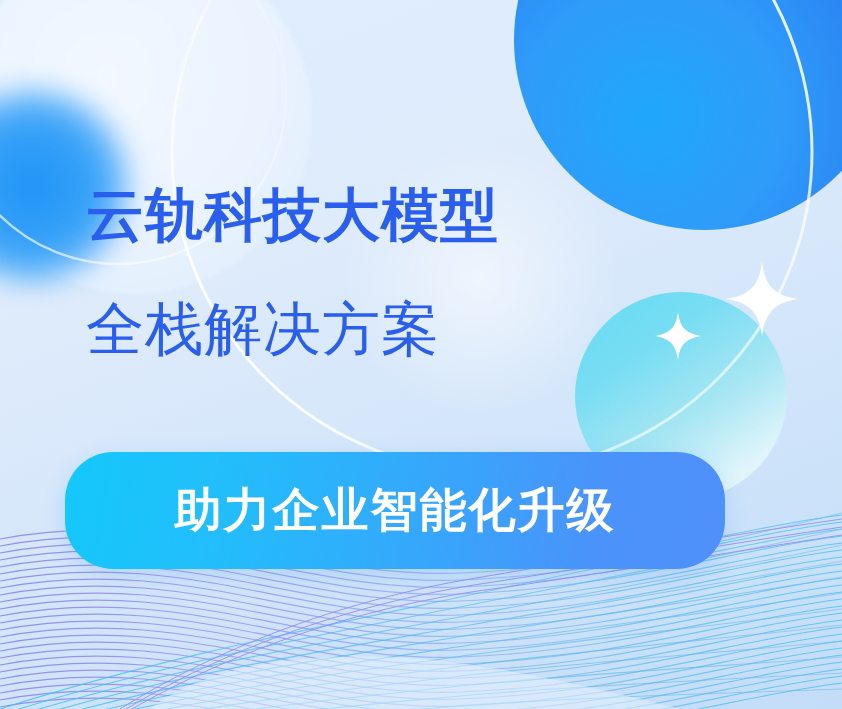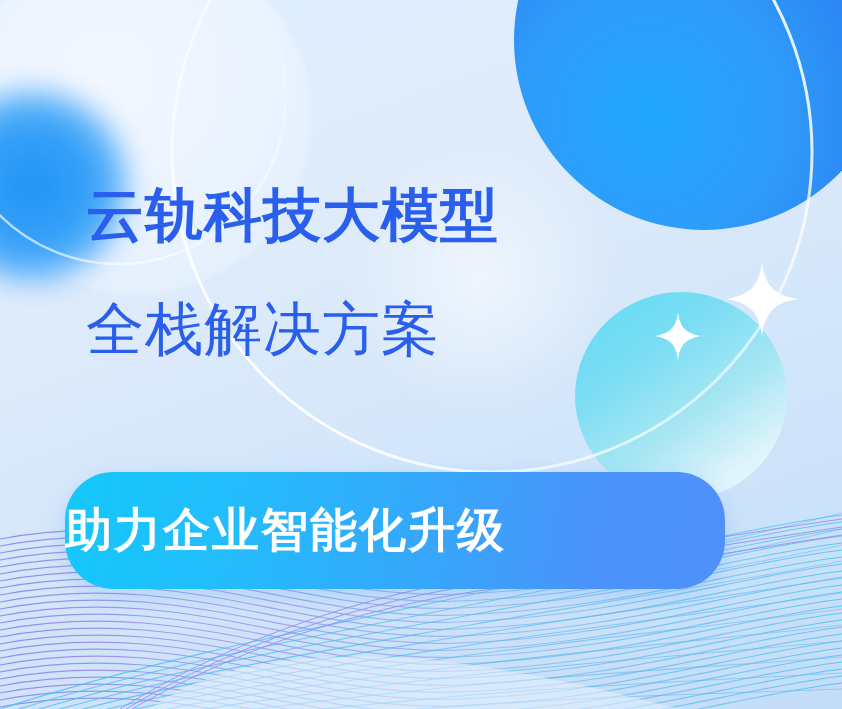--- a/index.html
+++ b/index.html
@@ -131,23 +131,23 @@
   .cta-pill {
     position: absolute;
     left: 65px;
     top: 452px;
     width: 660px;
     height: 117px;
     border-radius: 48px;
     background: linear-gradient(100deg, #14c8fb 0%, #21bffb 22%, #34a9fb 52%, #4a93fa 80%, #5090fa 100%);
     display: flex;
     align-items: center;
+    justify-content: center;
     box-shadow: 0 6px 22px rgba(44,140,240,0.20);
     cursor: pointer;
-    margin-top: 20px;
   }
   .cta-label {
     color: #ffffff;
     font-size: 47px;
     font-weight: 700;
     letter-spacing: 2px;
     white-space: nowrap;
   }
 
   

